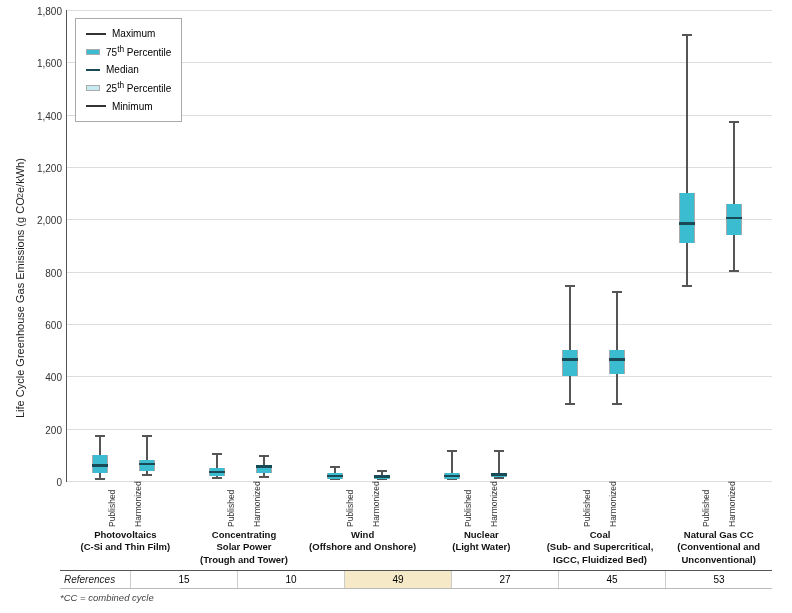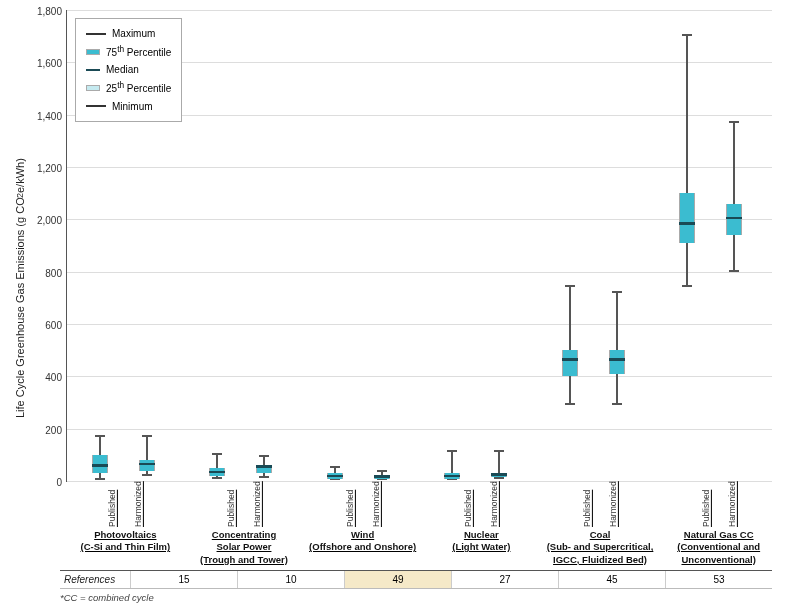--- a/index.html
+++ b/index.html
@@ -84,21 +84,20 @@
       width: 20px;
       height: 2px;
       background: #333;
     }
 
     
     .x-labels-row {
       margin-left: calc(40px);
       margin-right: 4px;
       display: flex;
-      text-decoration: underline;
     }
     .x-label-group {
       flex: 1;
       display: flex;
       flex-direction: column;
       align-items: center;
       padding-top: 3px;
     }
     .pub-harm-row {
       display: flex;

